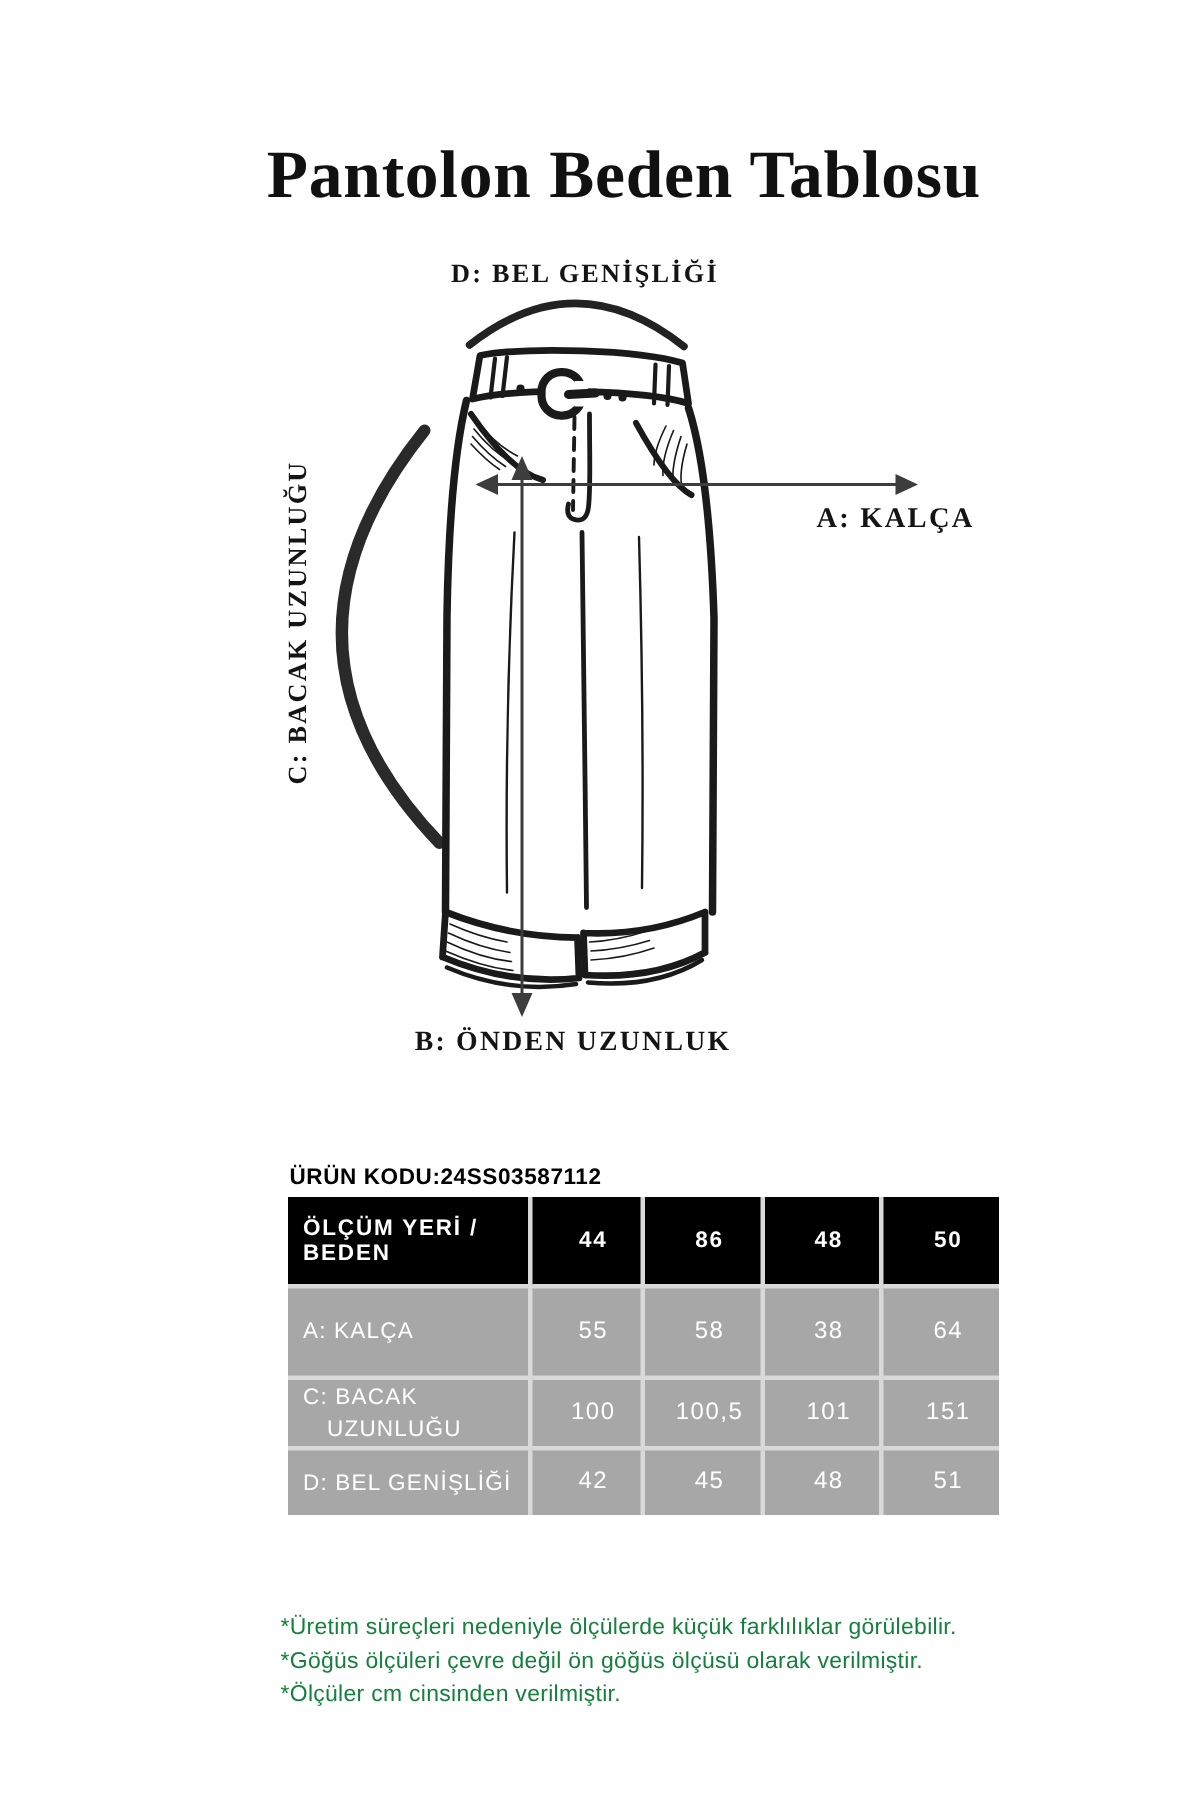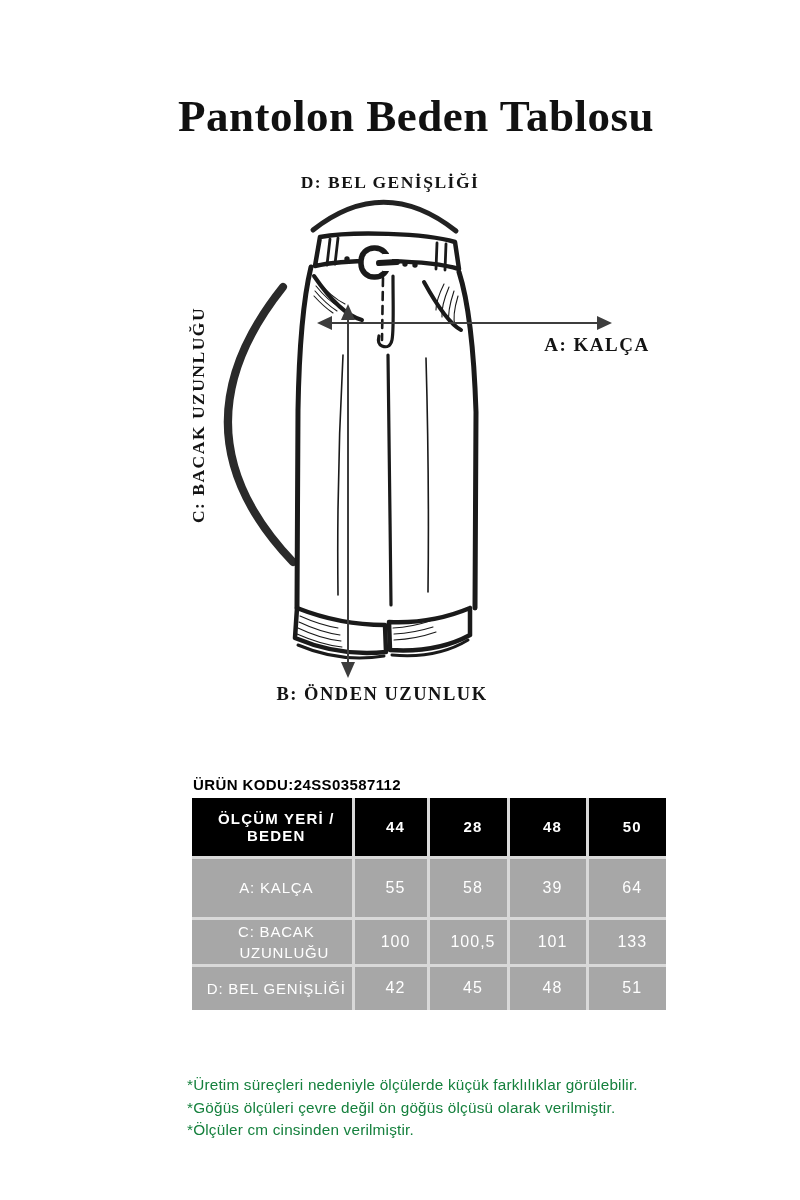--- a/index.html
+++ b/index.html
@@ -24,21 +24,21 @@
   table.size-table{
     position:absolute;top:798px;left:192px;width:474px;
     border-collapse:collapse;border:hidden;table-layout:fixed;
   }
   table.size-table td,table.size-table th{
     border:3px solid #d9d9d9;color:#ffffff;
     font-weight:400;vertical-align:middle;padding-left:11px;
   }
   table.size-table th{background:#000000;font-size:15px;font-weight:700;letter-spacing:1.2px;}
   table.size-table td{background:#a7a7a7;font-size:16px;letter-spacing:1px;text-align:center;}
-  table.size-table th.lbl,table.size-table td.lbl{text-align:center;padding-left:10px;font-size:15px;}
+  table.size-table th.lbl,table.size-table td.lbl{text-align:left;padding-left:10px;font-size:15px;}
   table.size-table td.lbl{letter-spacing:0.8px;}
   td.lbl span{display:block;padding-left:16px;text-indent:-16px;white-space:pre-line;line-height:21px;}
   tr.hdr{height:59px;}
   tr.r0{height:61px;}
   tr.r1{height:49px;}
   tr.r2{height:47px;}
   tr.r3{height:45px;}
   .footnotes{
     position:absolute;top:1074px;left:187px;width:560px;
     font-size:15.3px;line-height:22.5px;color:#15803d;letter-spacing:0.2px;
@@ -138,43 +138,43 @@
       <col style="width:161px">
         <col style="width:75px">
         <col style="width:80px">
         <col style="width:79px">
         <col style="width:79px">
     </colgroup>
     <thead>
       <tr class="hdr">
         <th class="lbl">ÖLÇÜM YERİ / BEDEN</th>
         <th>44</th>
-        <th>28</th>
+        <th>86</th>
         <th>48</th>
         <th>50</th>
       </tr>
     </thead>
     <tbody>
       <tr class="r0">
         <td class="lbl">
             <span>A: KALÇA</span>
           </td>
         <td>55</td>
         <td>58</td>
-        <td>39</td>
+        <td>38</td>
         <td>64</td>
       </tr>
       <tr class="r2">
         <td class="lbl">
             <span>C: BACAK UZUNLUĞU</span>
           </td>
         <td>100</td>
         <td>100,5</td>
         <td>101</td>
-        <td>133</td>
+        <td>151</td>
       </tr>
       <tr class="r3">
         <td class="lbl">
             <span>D: BEL GENİŞLİĞİ</span>
           </td>
         <td>42</td>
         <td>45</td>
         <td>48</td>
         <td>51</td>
       </tr>

